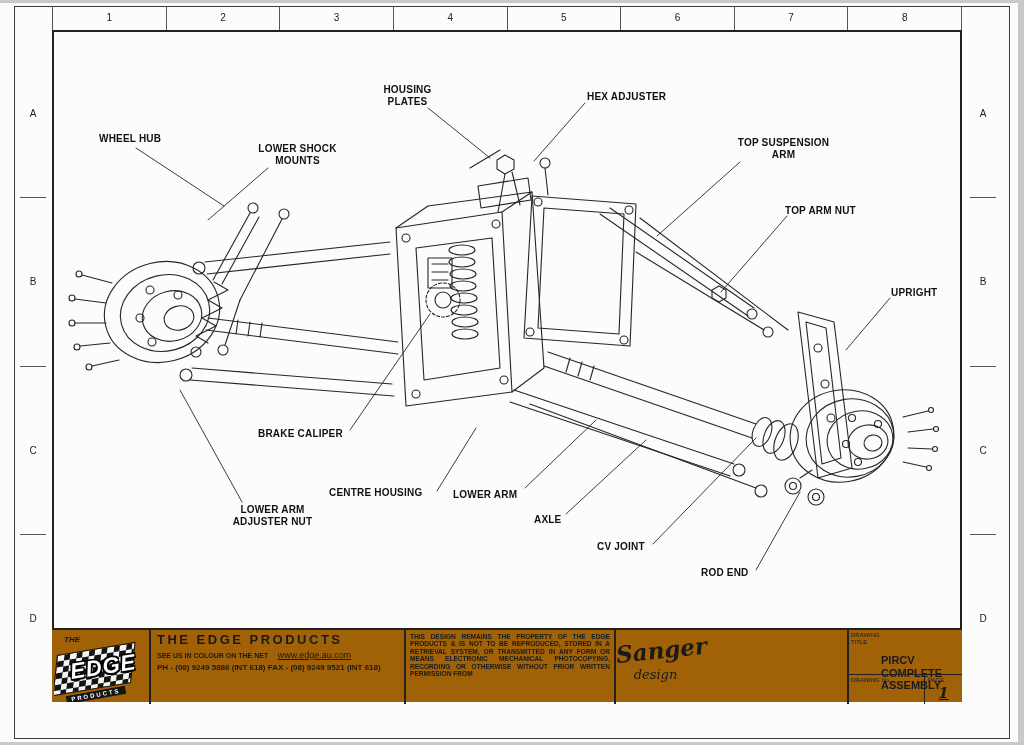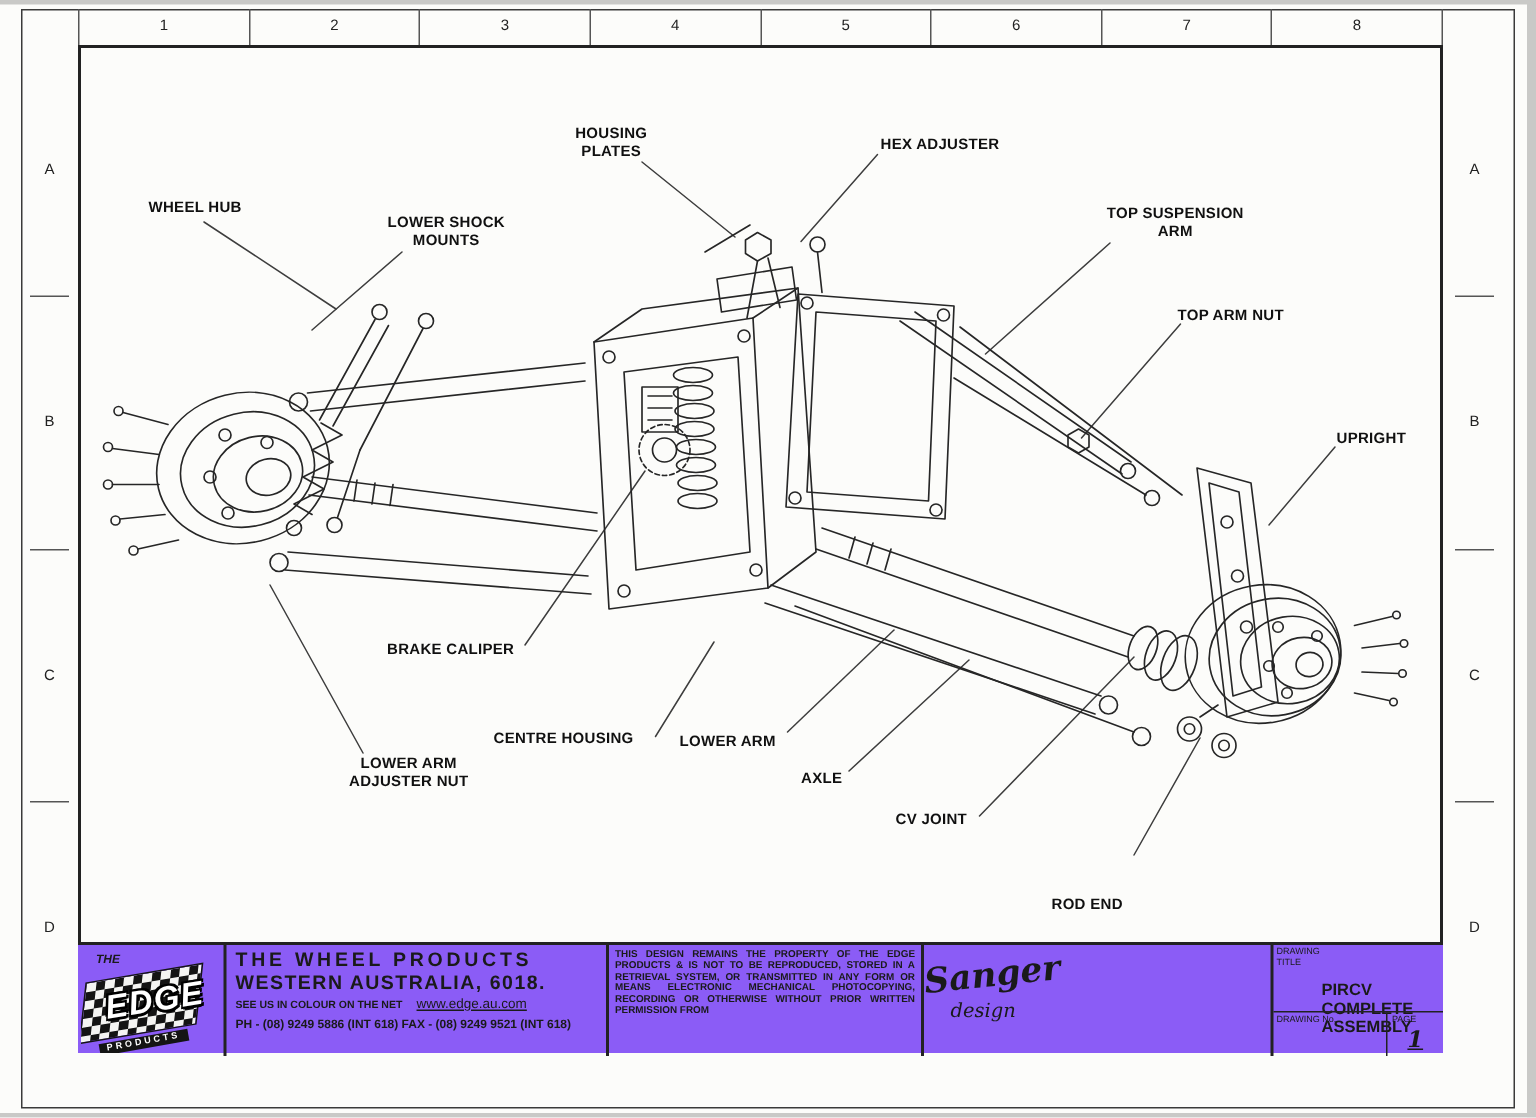--- a/index.html
+++ b/index.html
@@ -26,21 +26,21 @@
   .row-strip span:last-child { border-bottom: none; }
 
   svg.drawing { position: absolute; left: 0; top: 0; width: 1024px; height: 745px; pointer-events: none; }
 
   .part-label { position: absolute; font-size: 10px; font-weight: bold; letter-spacing: 0.2px; color: #101010; white-space: nowrap; line-height: 11.5px; }
   .part-label.center { white-space: normal; text-align: center; }
 
   .date { position: absolute; left: 60px; top: 597px; font-size: 10px; font-weight: bold; letter-spacing: 0.5px; margin-top: 45px; }
 
   
-  .titleblock { position: absolute; left: 52px; top: 628px; width: 910px; height: 74px; border-top: 2px solid #222; background: #8b5cf6; }
+  .titleblock { position: absolute; left: 52px; top: 628px; width: 910px; height: 74px; border-top: 2px solid #222; background: #a16207; }
   .tb-cell { position: absolute; top: 0; height: 74px; border-left: 2px solid #222; }
   .tb-logo { left: 0; width: 97px; border-left: none; }
   .tb-address { left: 97px; width: 255px; padding: 2px 0 0 6px; }
   .tb-legal { left: 352px; width: 210px; padding: 3px 4px 0 4px; }
   .tb-sanger { left: 562px; width: 81px; text-align: center; }
   .tb-product { left: 643px; width: 152px; text-align: center; }
   .tb-right { left: 795px; width: 115px; }
 
   .logo-box { position: relative; width: 92px; height: 70px; margin: 2px; overflow: hidden; }
   .logo-checker { position: absolute; left: 2px; top: 16px; width: 76px; height: 42px;
@@ -295,39 +295,38 @@
   <div class="part-label center" style="left:370px; top:84px; width:75px;">HOUSING PLATES</div>
   <div class="part-label" style="left:560px; top:91px;padding-left:27px;">HEX ADJUSTER</div>
   <div class="part-label center" style="left:726px; top:137px; width:115px;">TOP SUSPENSION ARM</div>
   <div class="part-label" style="left:785px; top:205px;">TOP ARM NUT</div>
   <div class="part-label" style="left:891px; top:287px;">UPRIGHT</div>
   <div class="part-label" style="left:258px; top:428px;">BRAKE CALIPER</div>
   <div class="part-label" style="left:329px; top:487px;">CENTRE HOUSING</div>
   <div class="part-label" style="left:453px; top:489px;">LOWER ARM</div>
   <div class="part-label" style="left:534px; top:514px;">AXLE</div>
   <div class="part-label" style="left:597px; top:541px;">CV JOINT</div>
-  <div class="part-label" style="left:701px; top:598px;">ROD END</div>
+  <div class="part-label" style="left:701px; top:567px;">ROD END</div>
   <div class="part-label center" style="left:225px; top:504px; width:95px;">LOWER ARM ADJUSTER NUT</div>
 
   <div class="date">11/12/05</div>
 
   <div class="titleblock">
 
     <div class="tb-cell tb-logo">
       <div class="logo-box">
         <div class="logo-checker"></div>
         <span class="logo-the">THE</span>
         <span class="logo-edge">EDGE</span>
         <span class="logo-products">PRODUCTS</span>
       </div>
     </div>
 
     <div class="tb-cell tb-address">
-      <div class="company">THE WHEEL PRODUCTS</div>
-      <div class="addr">WESTERN AUSTRALIA, 6018.</div>
+      <div class="company">THE EDGE PRODUCTS</div>
       <div class="webline">
         <span class="weblabel">SEE US IN COLOUR ON THE NET</span>
         <span class="weburl">www.edge.au.com</span>
       </div>
       <div class="phone">PH - (08) 9249 5886 (INT 618)   FAX - (08) 9249 9521 (INT 618)</div>
     </div>
 
     <div class="tb-cell tb-legal">
       <div class="legal">THIS DESIGN REMAINS THE PROPERTY OF THE EDGE PRODUCTS &amp; IS NOT TO BE REPRODUCED, STORED IN A RETRIEVAL SYSTEM, OR TRANSMITTED IN ANY FORM OR MEANS ELECTRONIC MECHANICAL PHOTOCOPYING, RECORDING OR OTHERWISE WITHOUT PRIOR WRITTEN PERMISSION FROM</div>
     </div>

